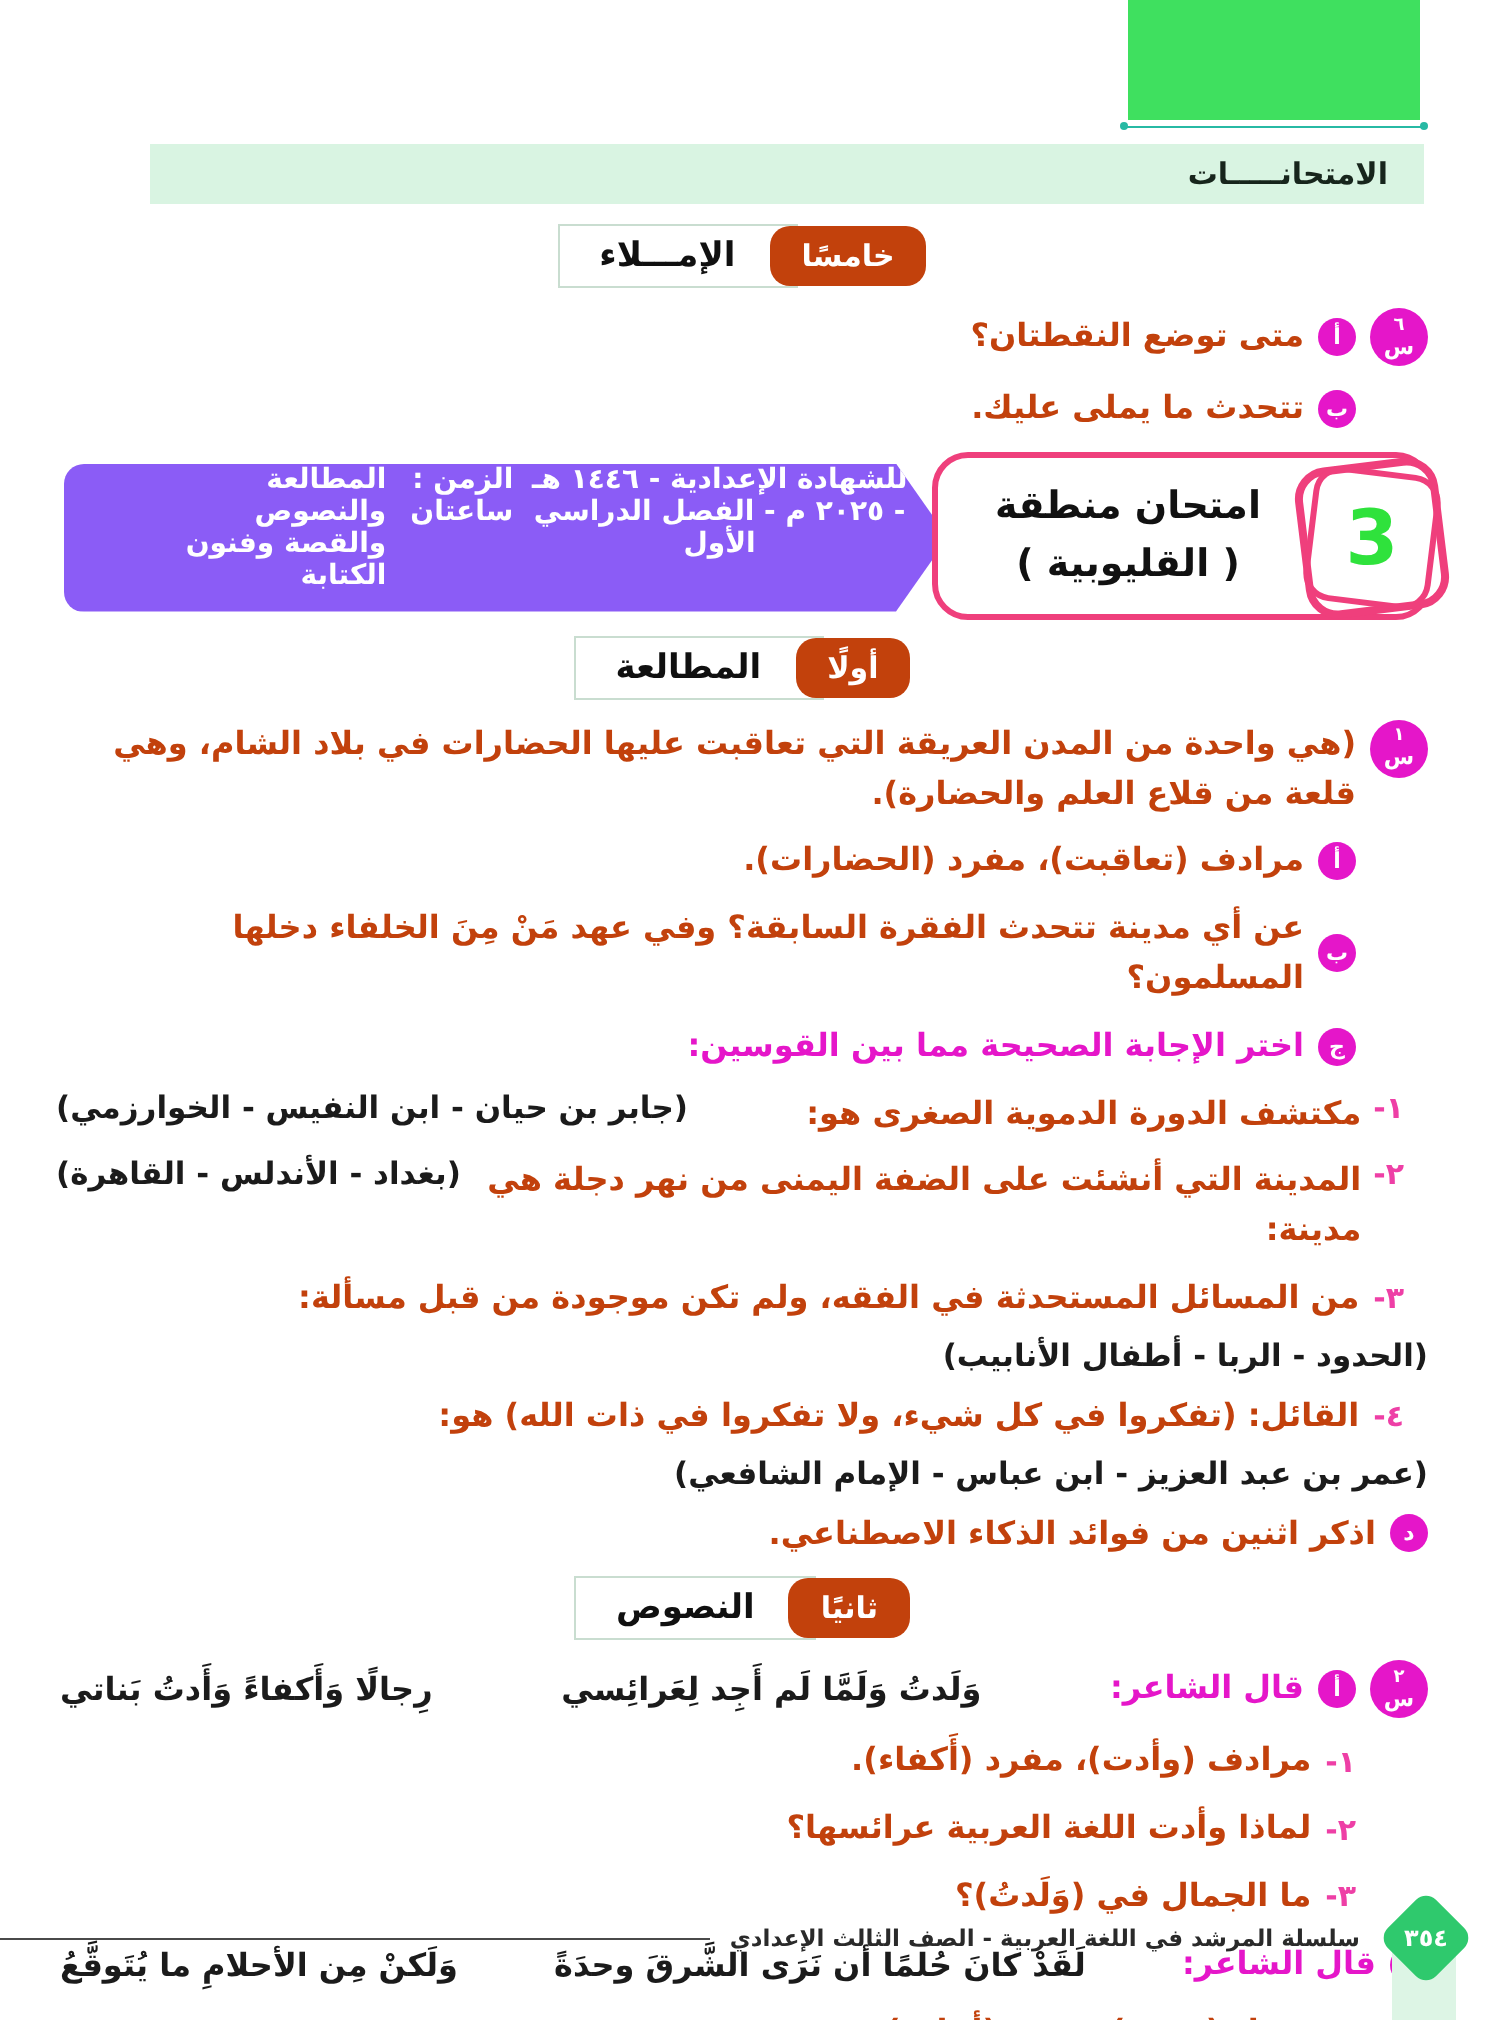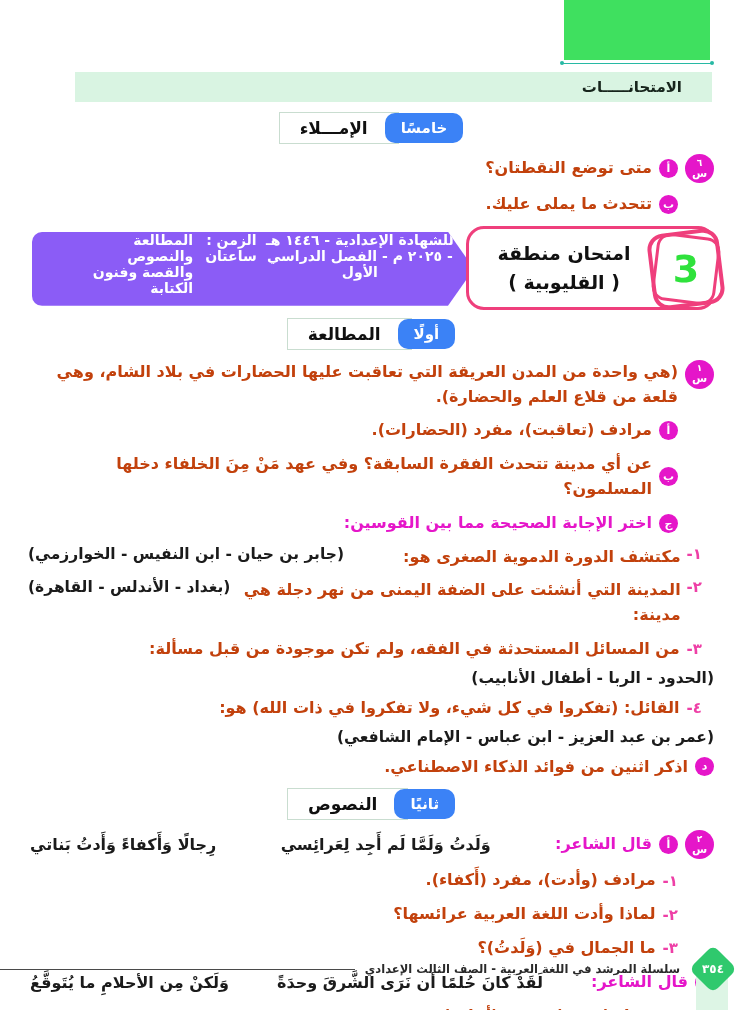--- a/index.html
+++ b/index.html
@@ -7,27 +7,27 @@
     position:relative;width:750px;height:1010px;background:#ffffff;overflow:hidden;
     direction:rtl;font-family:"DejaVu Sans",sans-serif;color:#1b1b1b;
   }
   
   .top-block{position:absolute;top:0;right:40px;width:146px;height:60px;background:#3fe05f;}
   .top-rule{position:absolute;top:63px;right:38px;width:150px;border-top:1.5px solid #27b9a4;}
   .top-rule::before,.top-rule::after{content:"";position:absolute;top:-3px;width:4px;height:4px;border-radius:50%;background:#27b9a4;}
   .top-rule::before{right:-2px;}
   .top-rule::after{left:-2px;}
   .tab-band{position:absolute;top:72px;right:38px;left:75px;height:30px;background:#d9f4e2;
-    display:flex;align-items:center;padding-right:30px;box-sizing:border-box;}
+    display:flex;align-items:center;padding-right:18px;box-sizing:border-box;}
   .tab-band span{font-size:15px;font-weight:700;color:#17251c;letter-spacing:.5px;}
   
   .content{position:absolute;top:108px;right:0;left:0;padding:0 36px 0 28px;}
   .sec-header{text-align:center;margin:4px 0 10px;}
   .sec-header .wrap{display:inline-flex;align-items:center;position:relative;}
-  .pill{background:#3b82f6;color:#fff;font-weight:700;font-size:15px;padding:6px 16px;border-radius:10px;z-index:2;position:relative;}
+  .pill{background:#c2410c;color:#fff;font-weight:700;font-size:15px;padding:6px 16px;border-radius:10px;z-index:2;position:relative;}
   .secbox{background:#fff;border:1.5px solid #c9ddd0;font-weight:700;font-size:17px;color:#101010;
     padding:5px 30px 5px 20px;margin-right:-14px;z-index:1;position:relative;}
   .row{display:flex;align-items:center;gap:7px;margin-bottom:9px;}
   .txt{font-size:16px;font-weight:700;color:#c2410c;line-height:1.55;}
   .qbadge{min-width:29px;height:29px;border-radius:50%;background:#e516c9;color:#fff;
     display:inline-flex;flex-direction:column;align-items:center;justify-content:center;line-height:1;flex:0 0 auto;}
   .qbadge .n{font-size:9px;font-weight:700;}
   .qbadge .s{font-size:11px;font-weight:700;}
   .lbadge{width:19px;height:19px;border-radius:50%;background:#e516c9;color:#fff;font-size:11px;font-weight:700;
     display:inline-flex;align-items:center;justify-content:center;flex:0 0 auto;}

